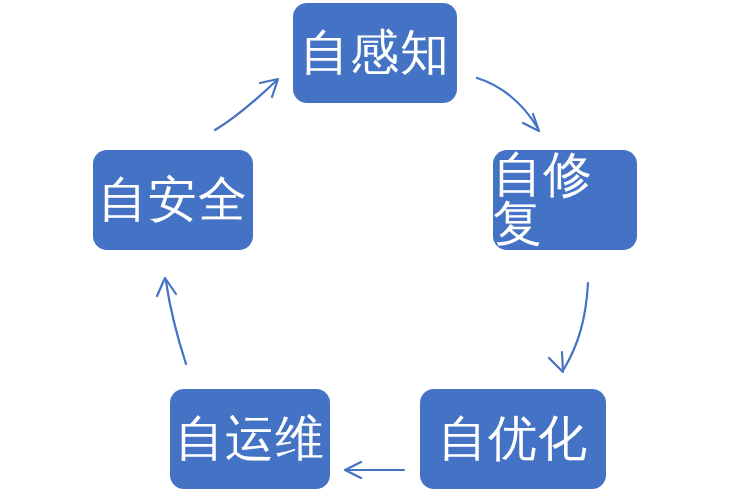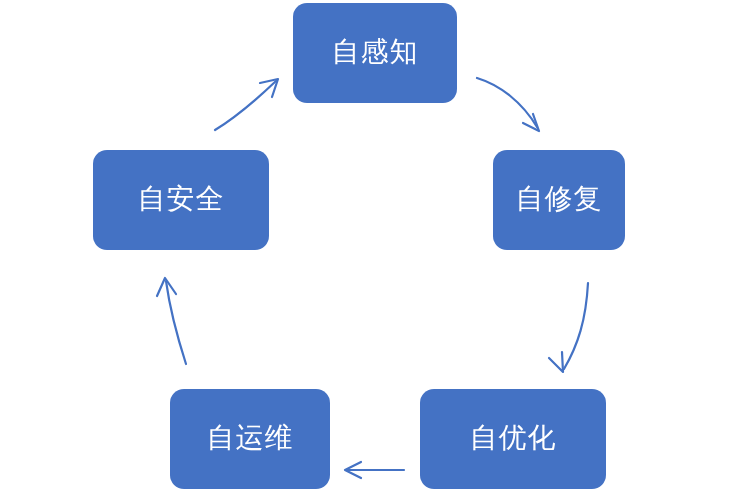--- a/index.html
+++ b/index.html
@@ -16,35 +16,35 @@
     font-family: "DejaVu Sans", "Liberation Sans", sans-serif;
   }
   .node {
     position: absolute;
     display: flex;
     align-items: center;
     justify-content: center;
     background: #4472C4;
     border-radius: 14px;
     color: #ffffff;
-    font-size: 28px;
+    font-size: 49px;
     line-height: 1;
     letter-spacing: 1px;
     font-weight: 400;
     user-select: none;
   }
   .node-label {
     display: block;
     transform: translateY(-1px);
   }
   #n-self-sense   { left: 293px; top: 3px;   width: 164px; height: 100px; }
-  #n-self-repair  { left: 493px; top: 150px; width: 132px; height: 100px; }
+  #n-self-repair  { left: 493px; top: 150px; width: 144px; height: 100px; }
   #n-self-optimize{ left: 420px; top: 389px; width: 186px; height: 100px; }
   #n-self-ops     { left: 170px; top: 389px; width: 160px; height: 100px; }
-  #n-self-secure  { left: 93px;  top: 150px; width: 176px; height: 100px; }
+  #n-self-secure  { left: 93px;  top: 150px; width: 160px; height: 100px; }
 
   #arrow-layer {
     position: absolute;
     left: 0;
     top: 0;
     width: 748px;
     height: 499px;
     pointer-events: none;
   }
   .arrow-path {

